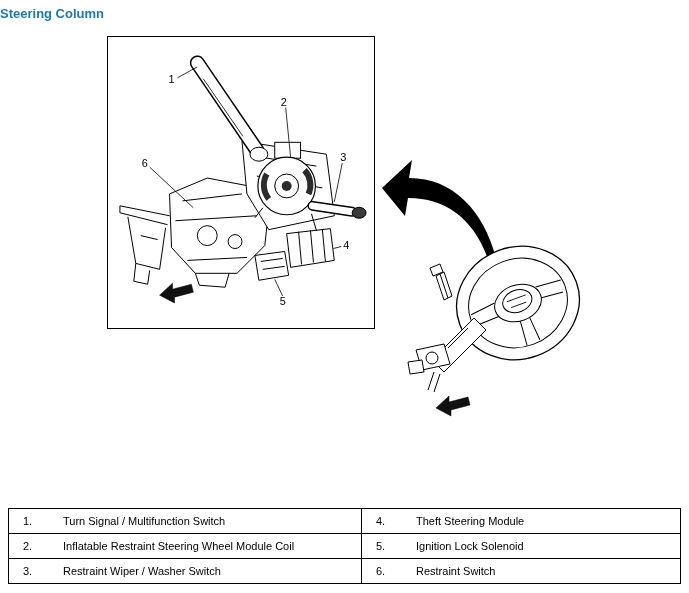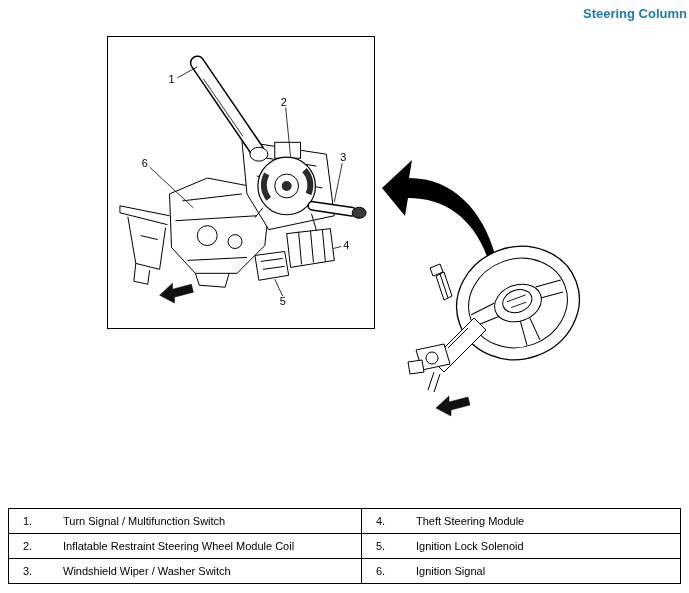--- a/index.html
+++ b/index.html
@@ -1,21 +1,21 @@
 <!DOCTYPE html>
 <html><head>
 <meta charset="utf-8">
 <style>
   html,body{margin:0;padding:0;}
   body{
     width:689px;height:593px;position:relative;background:#ffffff;
     font-family:"Liberation Sans", sans-serif;overflow:hidden;
   }
   .page-title{
-    position:absolute;top:6px;left:0;width:687px;text-align:right;
+    position:absolute;top:6px;left:0;width:687px;text-align:left;
     font-size:13px;font-weight:bold;color:#1b7bad;
   }
   .diagram-box{
     position:absolute;left:107px;top:36px;width:268px;height:293px;
     border:1px solid #000;box-sizing:border-box;background:#fff;
   }
   .diagram-box svg{display:block;width:100%;height:100%;}
   .wheel-art{
     position:absolute;left:378px;top:148px;width:238px;height:278px;
   }
@@ -169,18 +169,18 @@
       <td class="lbl">Theft Steering Module</td>
     </tr>
     <tr>
       <td class="num">2.</td>
       <td class="lbl lbl-left">Inflatable Restraint Steering Wheel Module Coil</td>
       <td class="num">5.</td>
       <td class="lbl">Ignition Lock Solenoid</td>
     </tr>
     <tr>
       <td class="num">3.</td>
-      <td class="lbl lbl-left">Windshield Wiper / Washer Switch</td>
+      <td class="lbl lbl-left">Restraint Wiper / Washer Switch</td>
       <td class="num">6.</td>
-      <td class="lbl">Ignition Signal</td>
+      <td class="lbl">Restraint Switch</td>
     </tr>
   </tbody>
 </table>
 
 </body></html>

